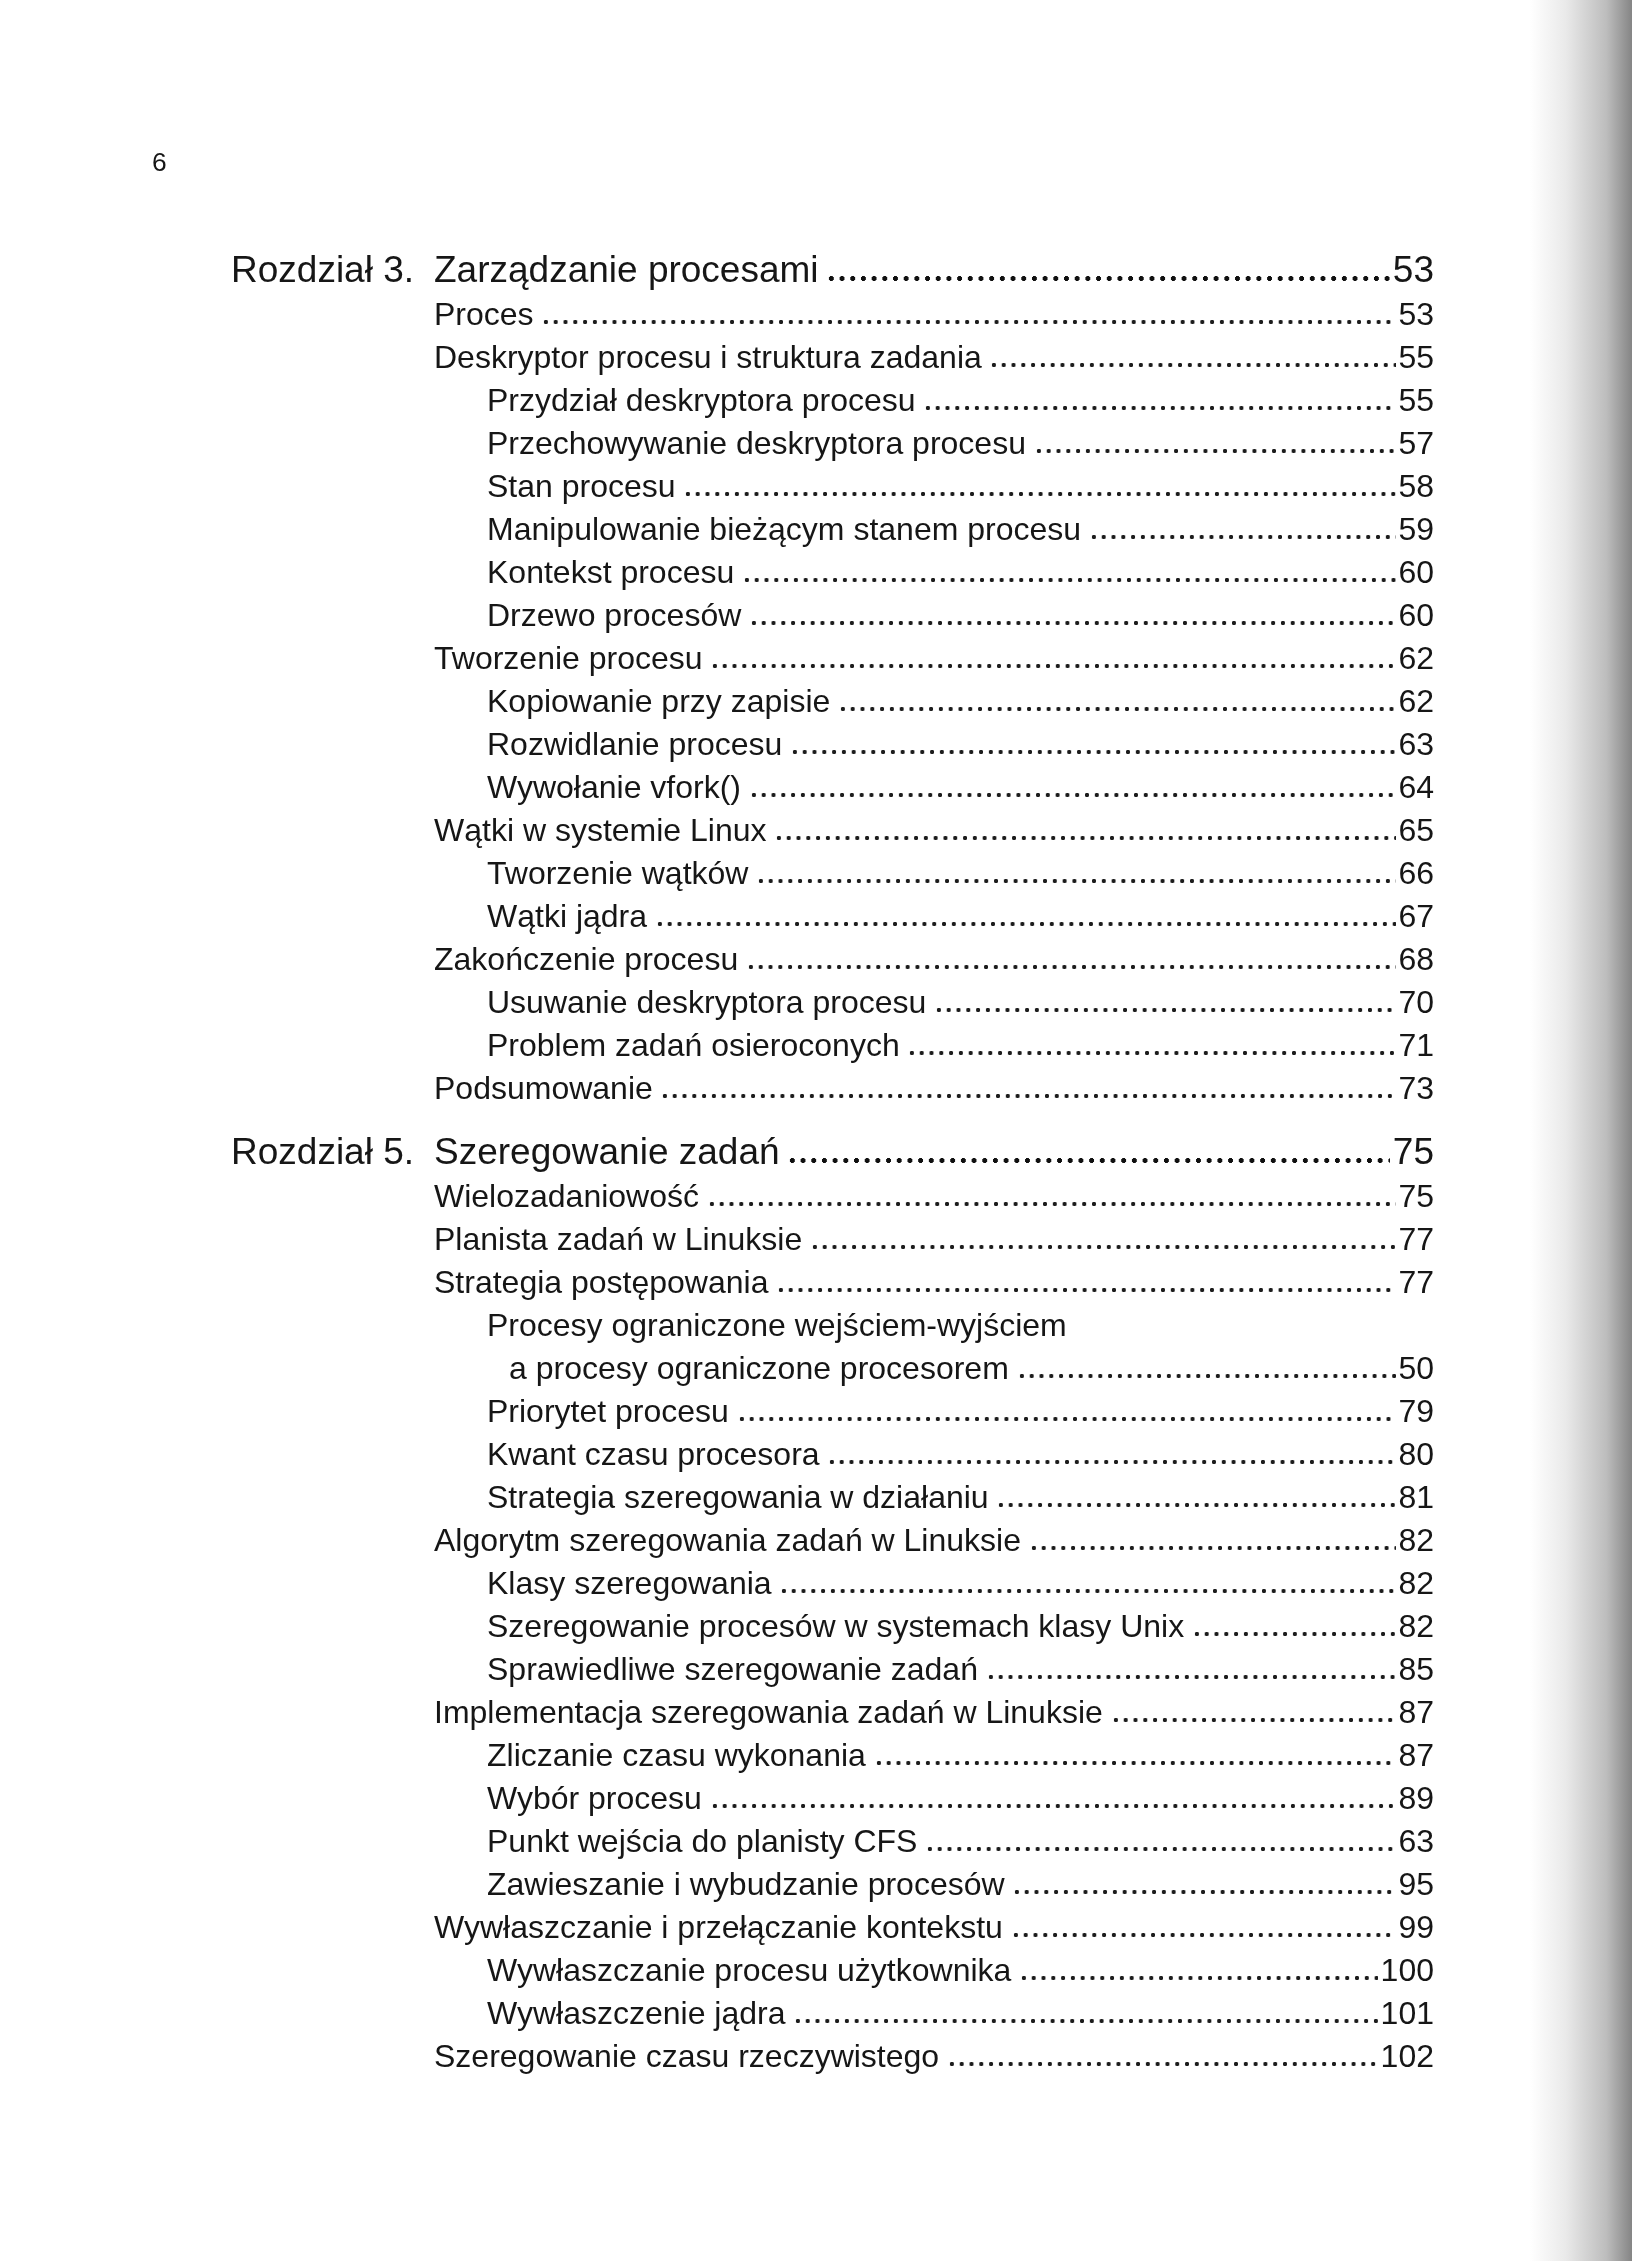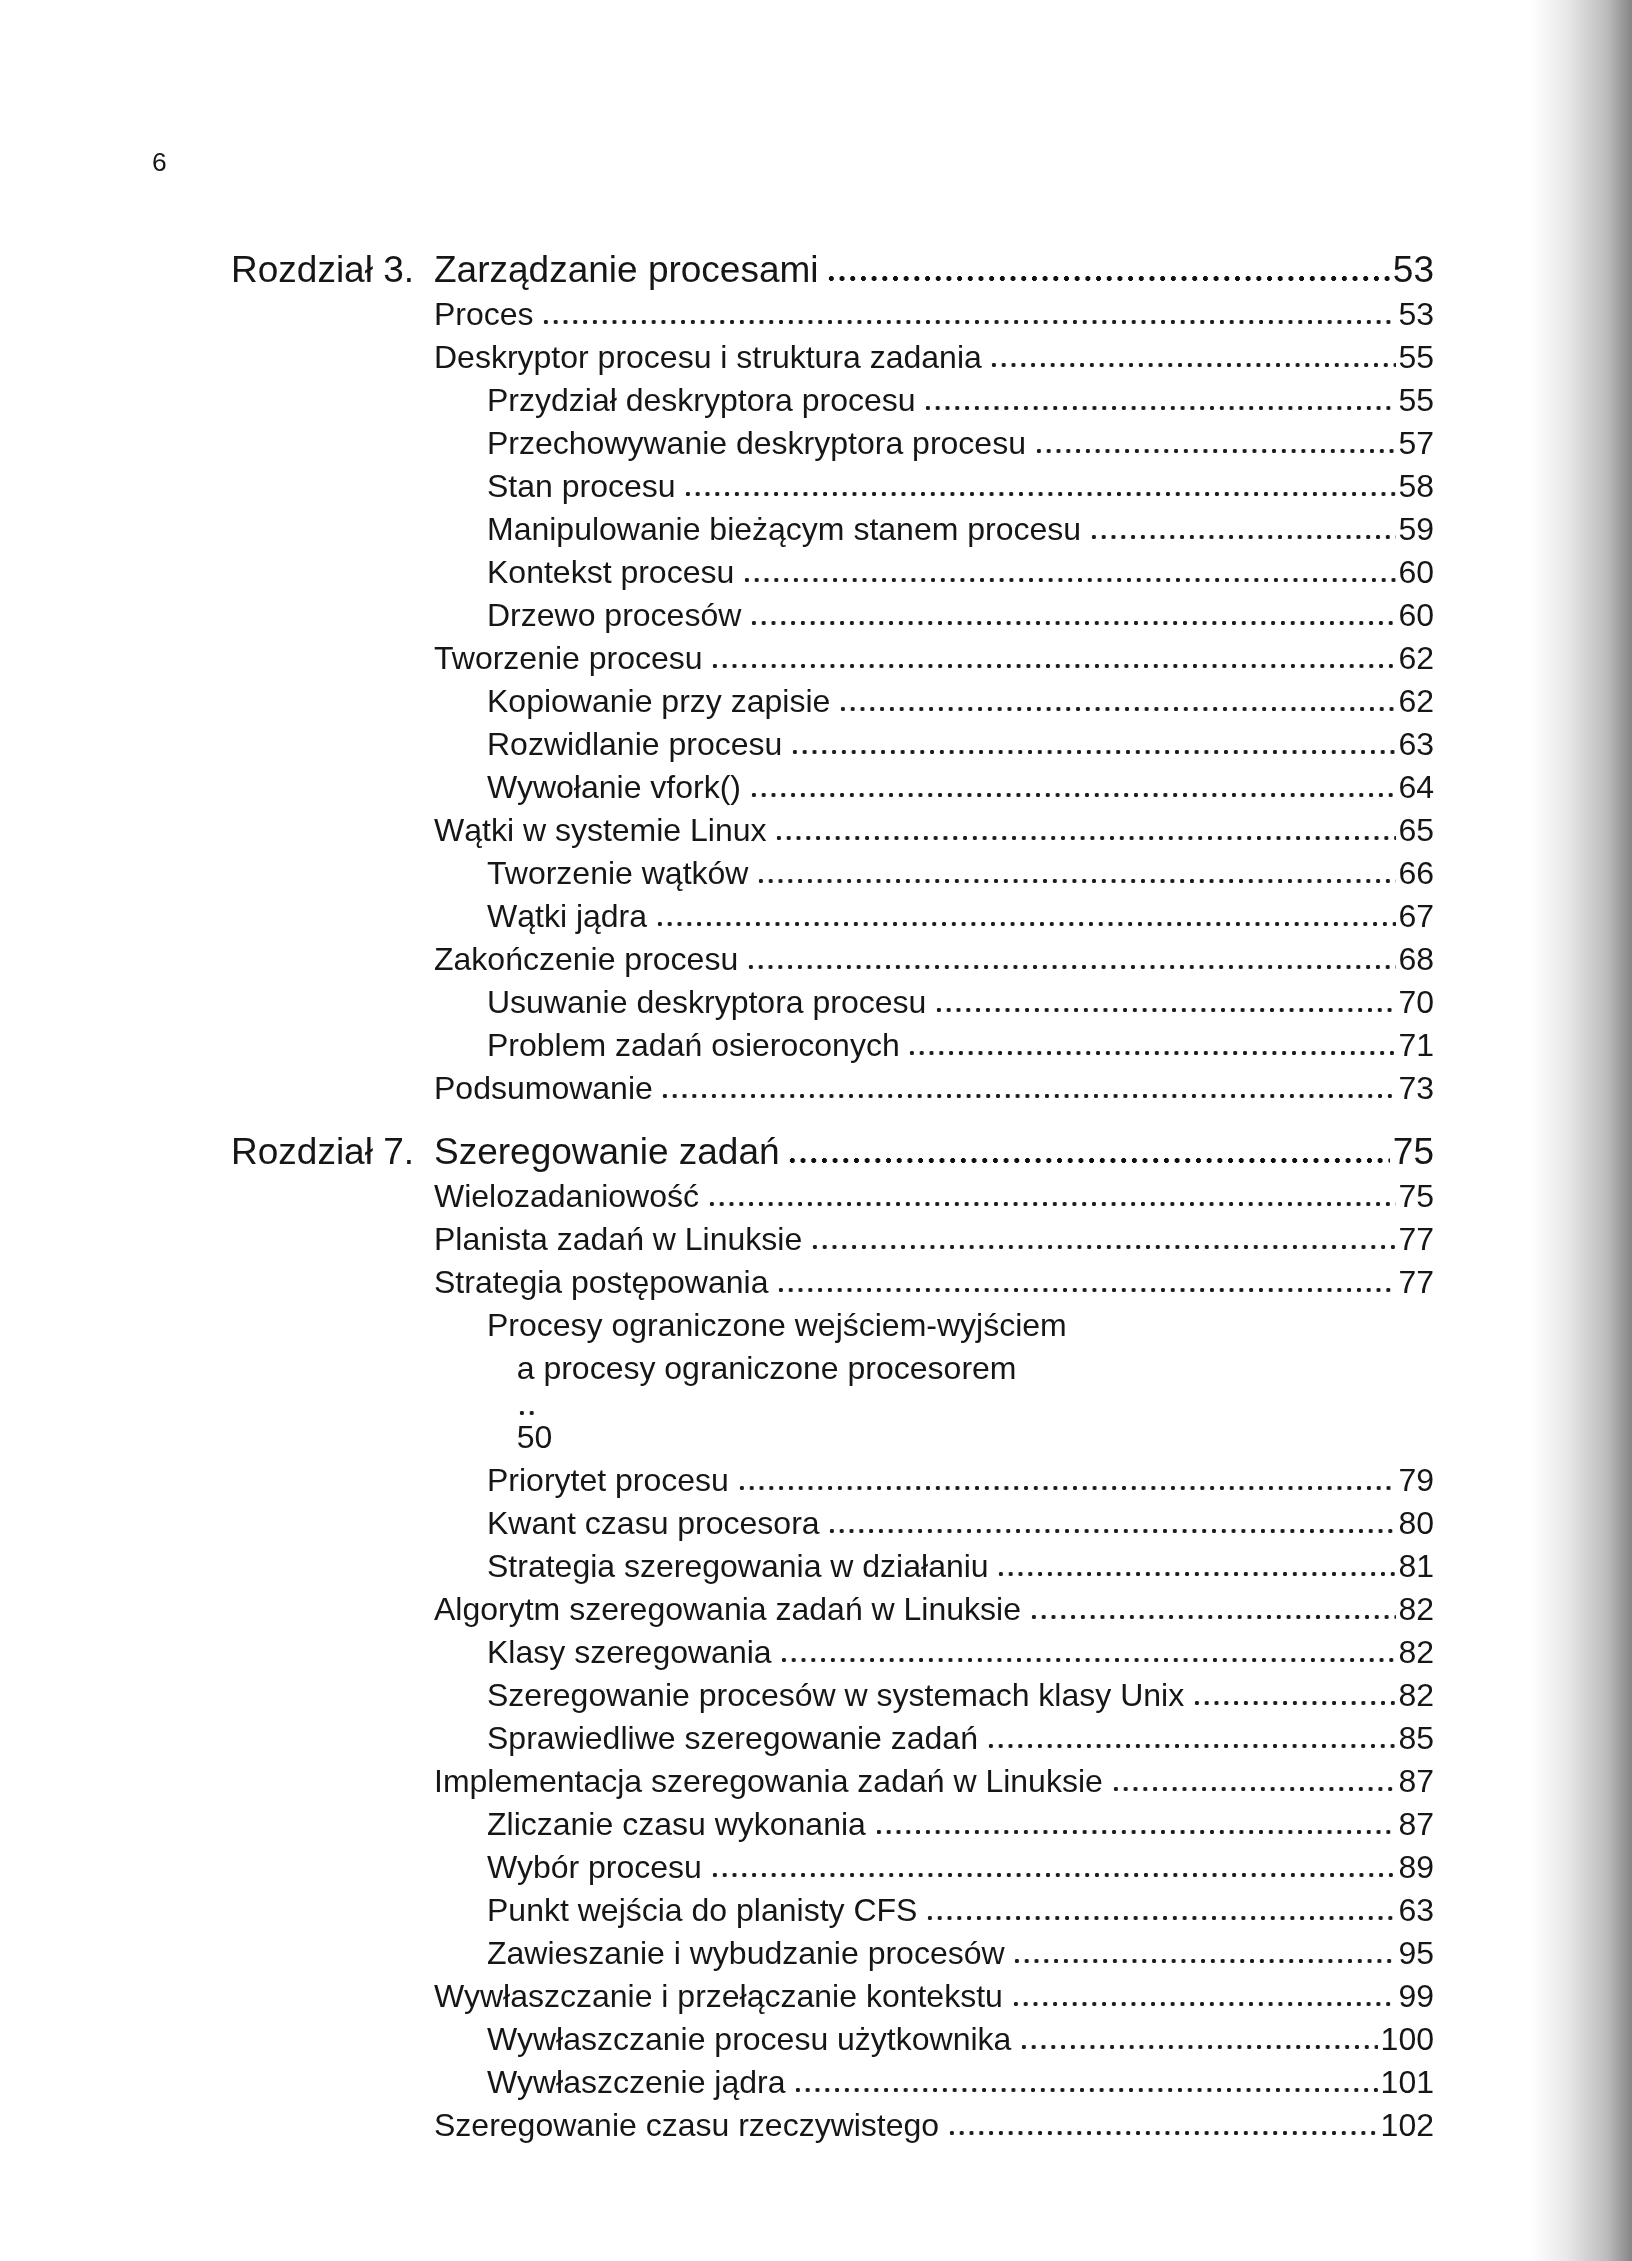--- a/index.html
+++ b/index.html
@@ -71,21 +71,21 @@
   .row.heading .leader {
     background-image: radial-gradient(circle, #101010 2.2px, rgba(0,0,0,0) 2.7px);
     background-size: 10.7px 6.8px;
   }
 
   .ch-label { flex: 0 0 203px; }
   .head-body { flex: 1 1 auto; display: flex; align-items: baseline; }
 
   .row.level1 { margin-left: 203px; }
   .row.level2 { margin-left: 256px; }
-  .row.continuation { margin-left: 278px; flex-direction: column; }
+  .row.continuation { margin-left: 278px; }
 
   .chapter + .chapter { margin-top: 19px; }
 </style>
 </head>
 <body>
 
 <div class="page-header">
   <span class="pgnum">6</span>
 </div>
 
@@ -190,21 +190,21 @@
         <span class="pg">71</span>
       </div>
       <div class="row entry level1">
         <span class="title">Podsumowanie</span>
         <span class="leader"></span>
         <span class="pg">73</span>
       </div>
     </section>
     <section class="chapter">
       <div class="row heading">
-        <span class="ch-label">Rozdział 7.</span>
+        <span class="ch-label">Rozdział 5.</span>
         <span class="head-body">
           <span class="title">Szeregowanie zadań</span>
           <span class="leader"></span>
           <span class="pg">75</span>
         </span>
       </div>
       <div class="row entry level1">
         <span class="title">Wielozadaniowość</span>
         <span class="leader"></span>
         <span class="pg">75</span>

